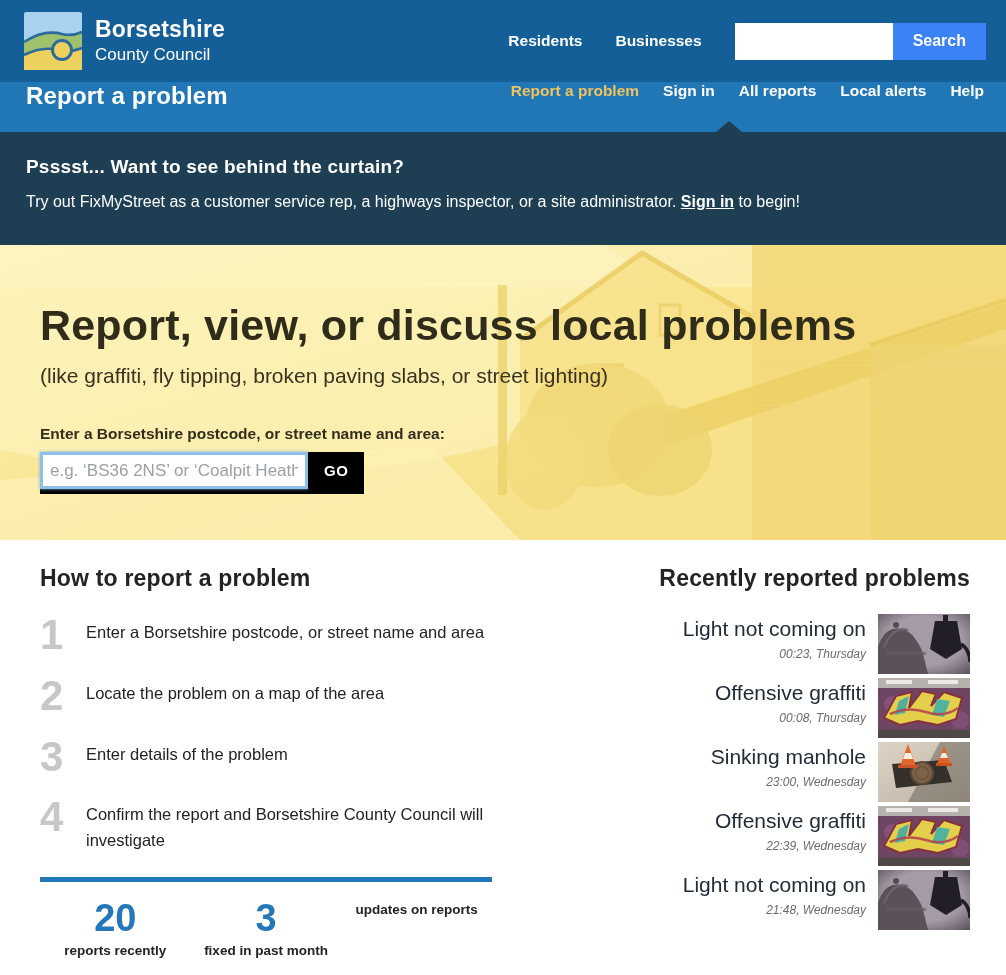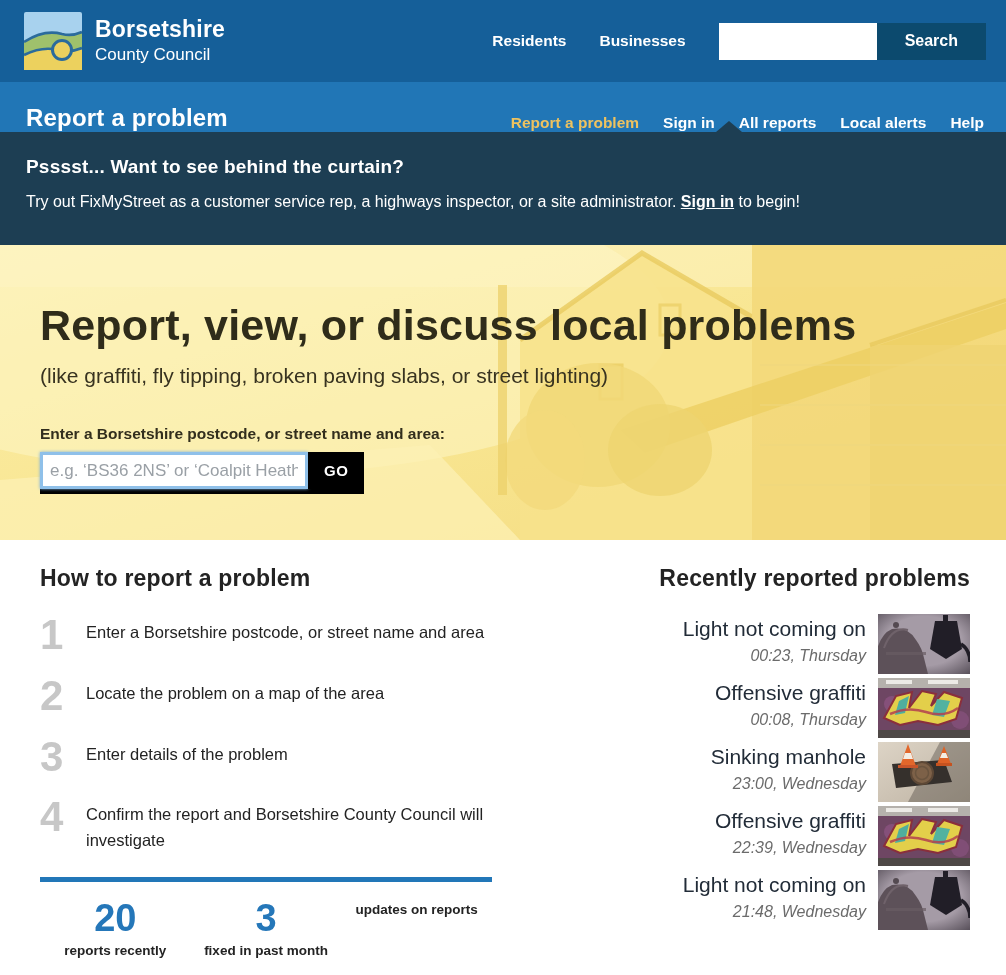--- a/index.html
+++ b/index.html
@@ -26,31 +26,31 @@
   .org-name .org-title { font-size: 23px; font-weight: 700; line-height: 1.1; letter-spacing: .2px; }
   .org-name .org-sub { font-size: 17px; font-weight: 400; margin-top: 2px; }
   .header-nav { margin-left: auto; display: flex; align-items: center; }
   .header-link { color: #fff; font-size: 15.5px; font-weight: 700; margin-right: 33px; cursor: pointer; text-decoration: none; }
   .header-search { display: flex; align-items: center; }
   .header-search input {
     width: 158px; height: 37px; border: none; background: #fff;
     font-size: 15px; padding: 0 8px; outline: none;
   }
   .header-search .search-btn {
-    height: 37px; border: none; background: #0c4a6e; color: #fff;
-    font-size: 16px; font-weight: 600; padding: 0 28px; cursor: pointer;
+    height: 37px; border: none; background: #3b82f6; color: #fff;
+    font-size: 16px; font-weight: 600; padding: 0 20px; cursor: pointer;
     font-family: inherit;
   }
 
   
   .subnav {
     height: 50px;
     background: #2176b6;
     display: flex;
-    align-items: flex-end;
+    align-items: flex-start;
     padding: 0 22px 0 26px;
   }
   .page-title { color: #fff; font-size: 24px; font-weight: 600; letter-spacing: .2px; }
   .subnav-items { margin-left: auto; display: flex; align-items: center; gap: 24px; }
   .subnav-item { color: #fff; font-size: 15.5px; font-weight: 600; cursor: pointer; text-decoration: none; }
   .subnav-item.active { color: #eec25f; }
 
   
   .demo-banner {
     position: relative;
@@ -129,21 +129,21 @@
   .stats-divider { height: 5px; background: #2277b8; margin: 8px 0 0 0; }
   .stats { display: flex; margin-top: 16px; }
   .stat { flex: 1; text-align: center; }
   .stat-value { font-size: 38px; font-weight: 700; color: #2577b9; line-height: 1.1; }
   .stat-label { font-size: 13.5px; font-weight: 700; color: #232323; margin-top: 4px; }
 
   .recent-list { margin-top: 22px; padding-left: 14px; }
   .recent-item { display: flex; align-items: flex-start; margin-bottom: 4px; min-height: 60px; }
   .recent-text { flex: 1; padding-top: 3px; }
   .recent-title { font-size: 21px; color: #222c38; font-weight: 400; cursor: pointer; text-decoration: none; display: inline-block; }
-  .recent-meta { font-size: 16px; font-style: italic; color: #6b6b6b; margin-top: 6px; }
+  .recent-meta { font-size: 12px; font-style: italic; color: #6b6b6b; margin-top: 6px; }
   .recent-thumb { width: 92px; height: 60px; flex: none; margin-left: 12px; cursor: pointer; }
   .recent-thumb svg { display: block; width: 100%; height: 100%; }
 </style>
 </head>
 <body>
 
 <header class="site-header">
   <div class="logo-box">
     <svg viewBox="0 0 58 58" width="58" height="58">
       <rect x="0" y="0" width="58" height="58" rx="2" fill="#a8d2ee"></rect>

